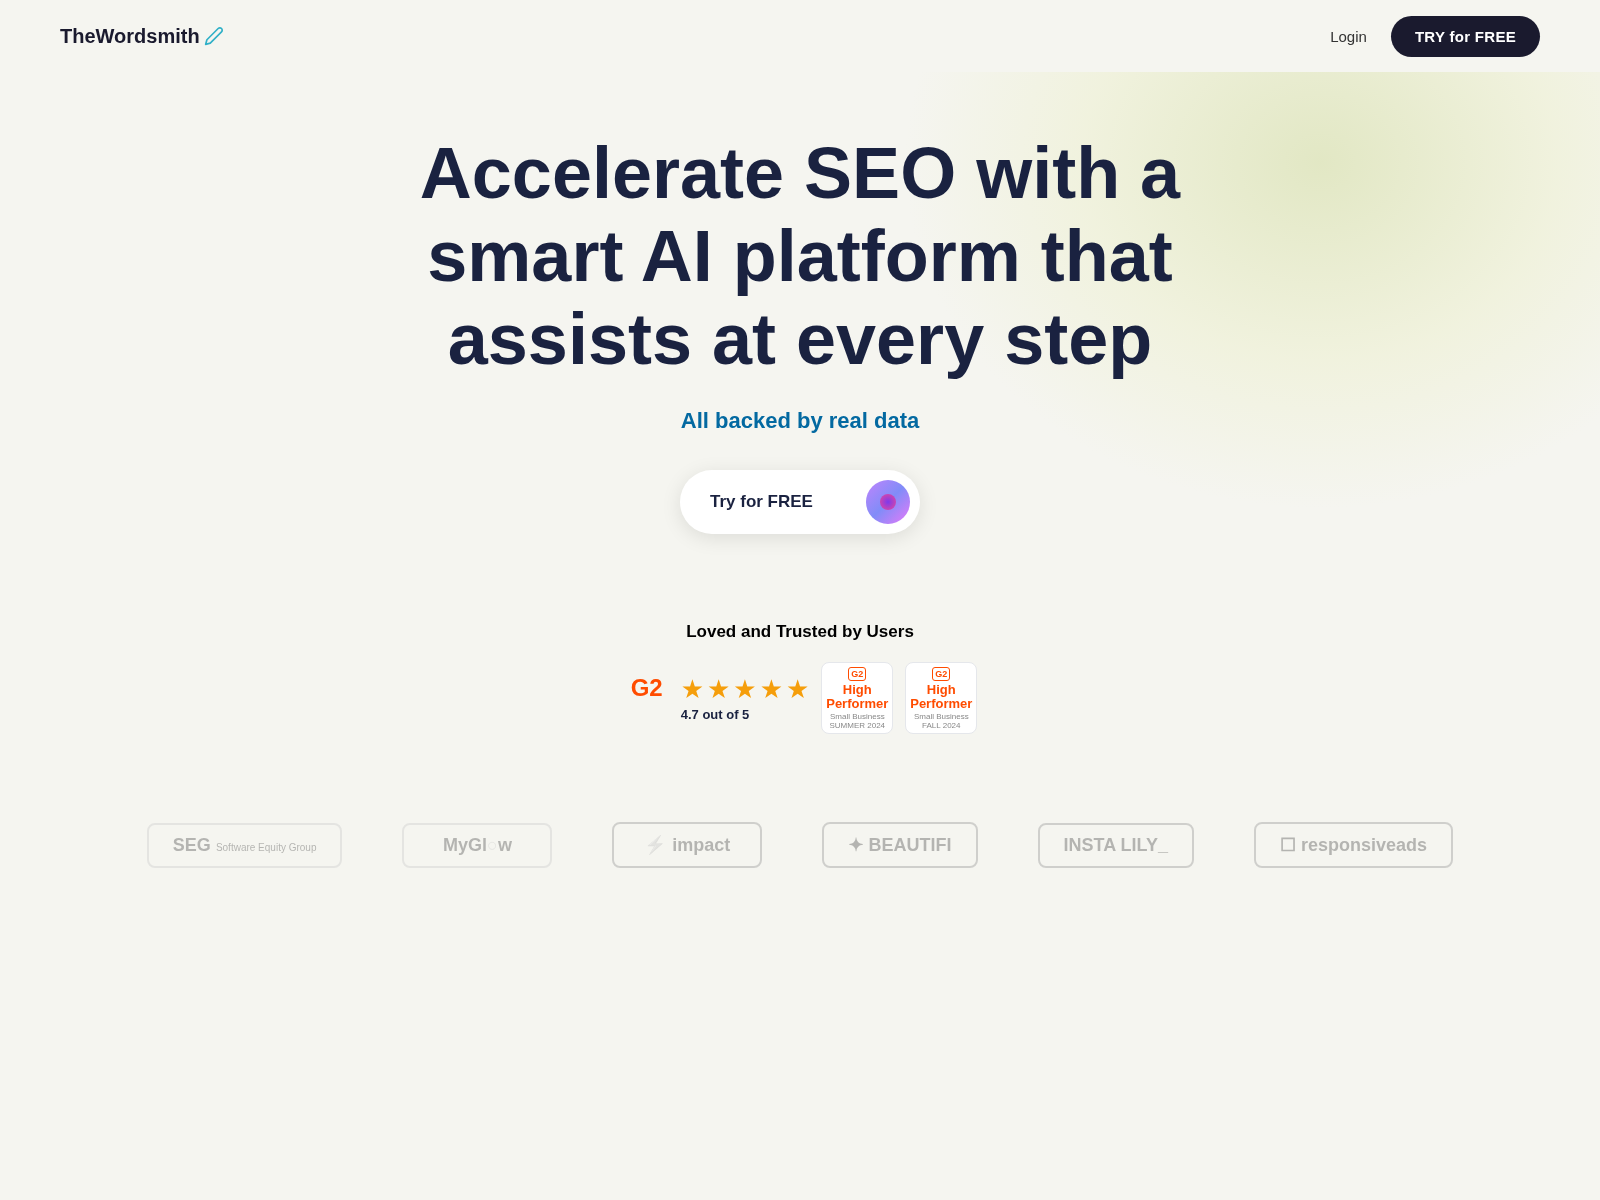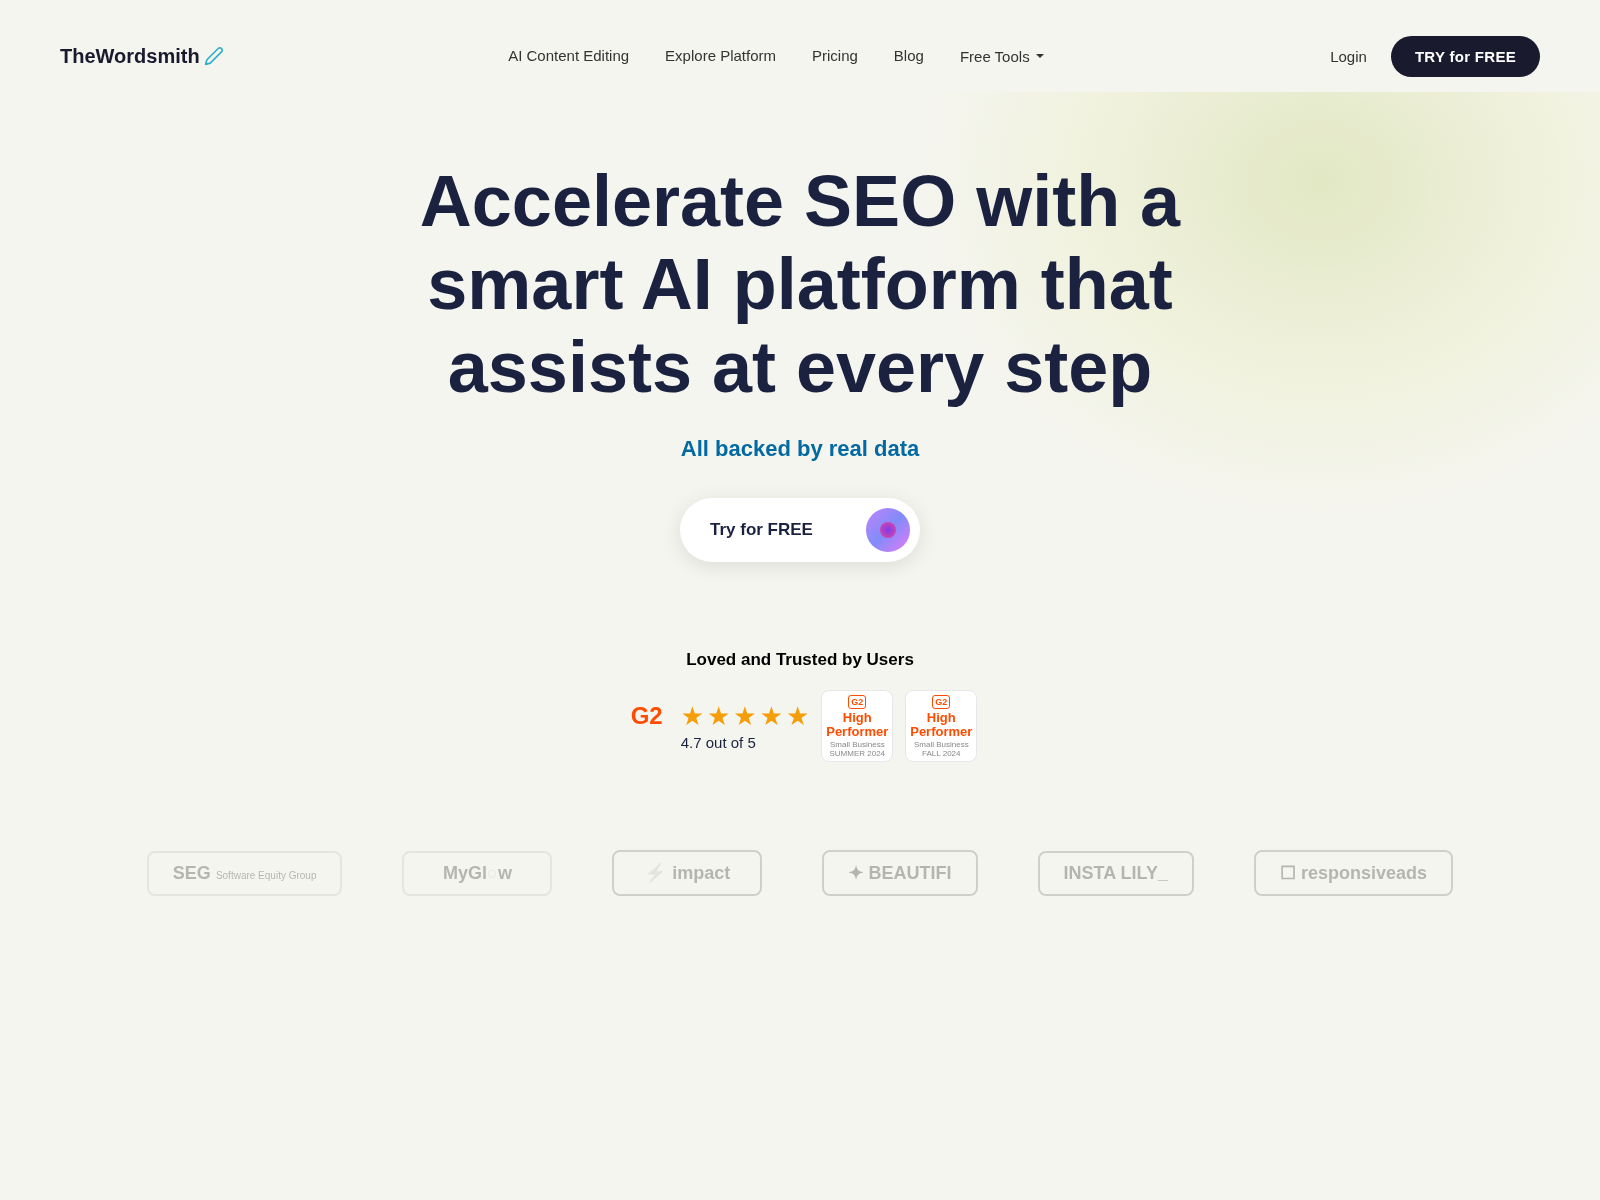--- a/index.html
+++ b/index.html
@@ -14,21 +14,20 @@
     
     nav {
       display: flex;
       align-items: center;
       justify-content: space-between;
       padding: 0 60px;
       height: 72px;
       background: #f5f5f0;
       position: relative;
       z-index: 10;
-      margin-top: 20px;
     }
 
     .logo {
       display: flex;
       align-items: center;
       gap: 4px;
       font-size: 20px;
       font-weight: 600;
       color: #1a1a2e;
       white-space: nowrap;
@@ -105,21 +104,20 @@
       width: 700px;
       height: 500px;
       background: radial-gradient(ellipse at 60% 30%, rgba(210, 220, 160, 0.55) 0%, rgba(230, 235, 180, 0.3) 40%, transparent 70%);
       pointer-events: none;
       z-index: 0;
     }
 
     .hero-content {
       position: relative;
       z-index: 1;
-      margin-top: 8px;
     }
 
     .hero h1 {
       font-size: 72px;
       font-weight: 800;
       color: #1a2240;
       line-height: 1.15;
       max-width: 800px;
       margin: 0 auto 28px;
     }
@@ -231,22 +229,22 @@
     .star {
       font-size: 26px;
       color: #f59e0b;
     }
 
     .star-half {
       color: #f59e0b;
     }
 
     .rating-text {
-      font-size: 15px;
-      font-weight: 400;
+      font-size: 13px;
+      font-weight: 700;
       color: #1a2240;
     }
 
     .badge-img {
       width: 72px;
       height: 72px;
       border: 1px solid #e5e7eb;
       border-radius: 8px;
       display: flex;
       flex-direction: column;
@@ -338,34 +336,20 @@
 <body>
 
 <nav>
   <div class="logo">
     <span>TheWordsmith</span>
     <svg class="logo-pen" viewBox="0 0 24 24" fill="none">
       <path d="M17 3a2.828 2.828 0 1 1 4 4L7.5 20.5 2 22l1.5-5.5L17 3z" stroke="#30b0c7" stroke-width="2" stroke-linecap="round" stroke-linejoin="round"></path>
     </svg>
   </div>
 
-  <ul class="nav-links">
-    <li><a href="#">AI Content Editing</a></li>
-    <li><a href="#">Explore Platform</a></li>
-    <li><a href="#">Pricing</a></li>
-    <li><a href="#">Blog</a></li>
-    <li>
-      <a class="free-tools" href="#">
-        <span>Free Tools</span>
-        <svg viewBox="0 0 12 12" fill="currentColor">
-          <path d="M2 4l4 4 4-4"></path>
-        </svg>
-      </a>
-    </li>
-  </ul>
 
   <div class="nav-right">
     <a class="login-link" href="#">Login</a>
     <button class="try-btn">TRY for FREE</button>
   </div>
 </nav>
 
 <section class="hero">
   <div class="hero-bg-blob"></div>
   <div class="hero-content">

